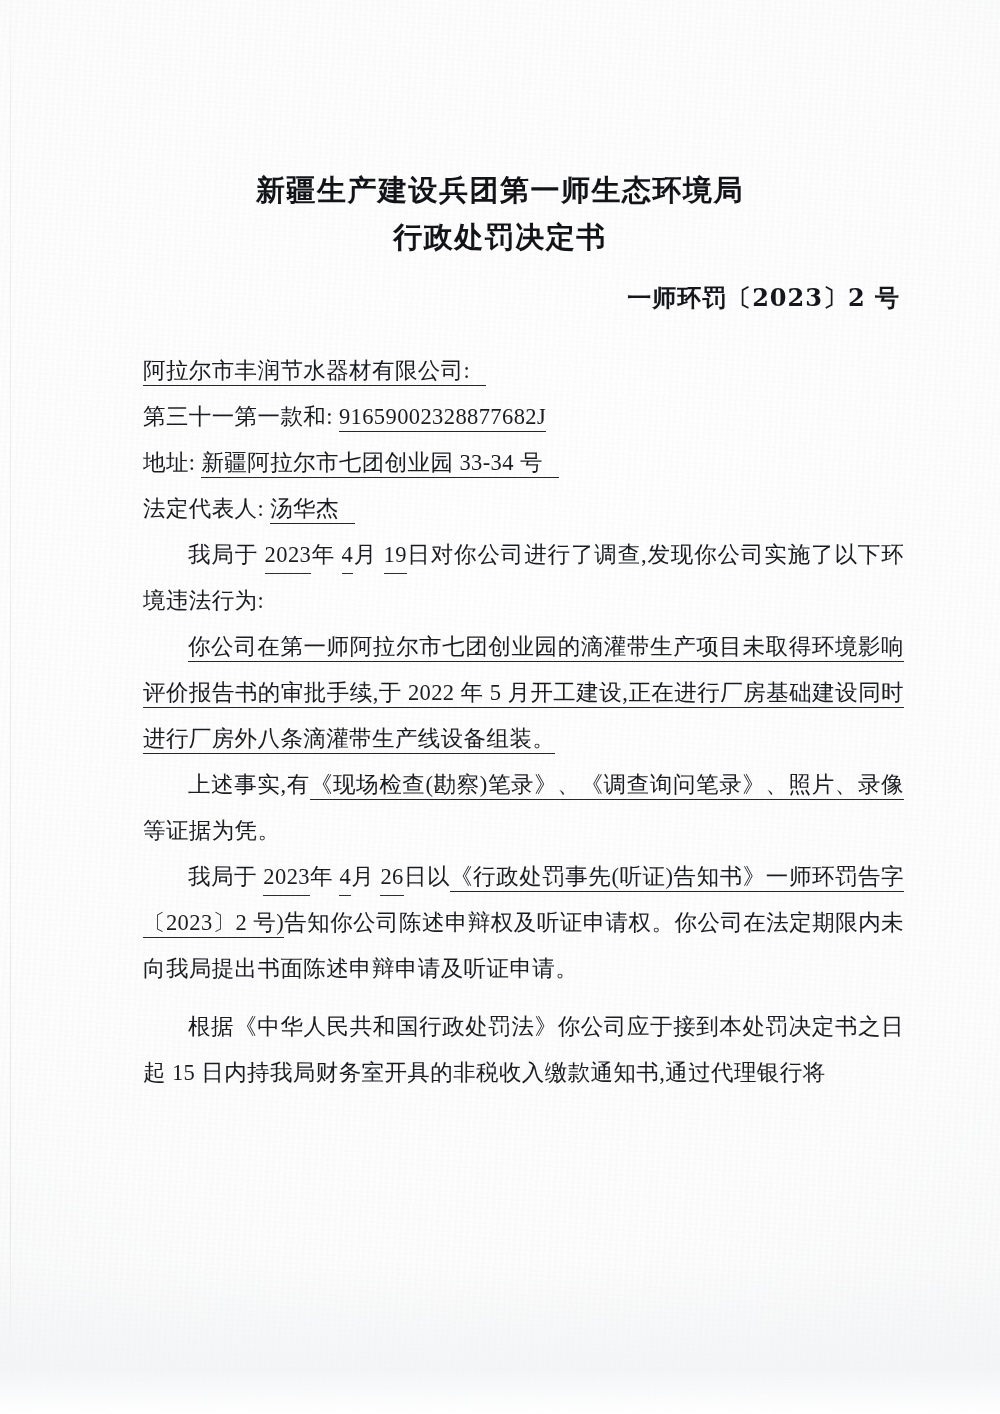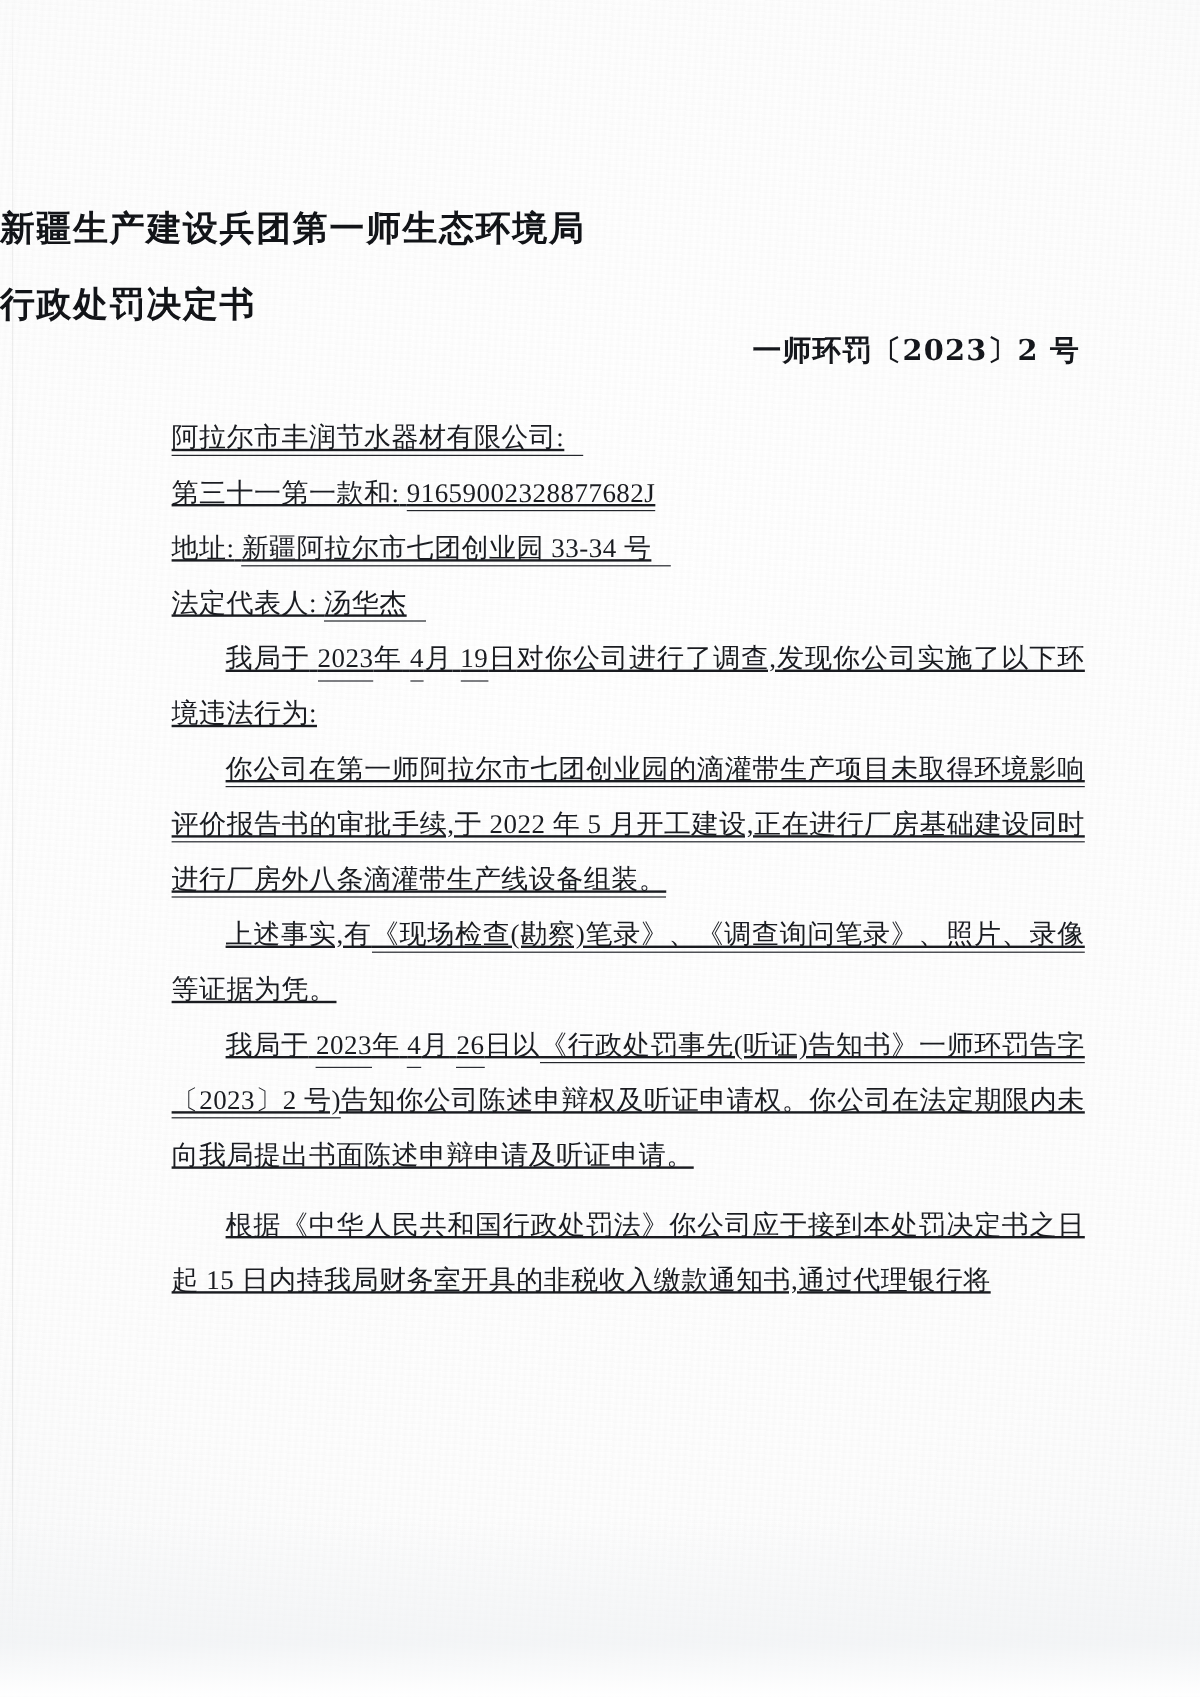--- a/index.html
+++ b/index.html
@@ -47,53 +47,53 @@
   }
 
   .content {
     position: absolute;
     left: 0; right: 0; top: 0;
     padding: 0;
   }
 
   
   .doc-title {
-    text-align: left;
+    text-align: center;
     font-family: "DejaVu Serif", "Liberation Serif", serif;
     font-weight: 700;
     font-size: 29px;
     letter-spacing: 1.5px;
     color: #121418;
     line-height: 1.55;
   }
   .title-line-1 { margin-top: 168px; }
-  .title-line-2 { margin-top: 18px; }
+  .title-line-2 { margin-top: 2px; }
 
   .doc-number {
     text-align: right;
     padding-right: 100px;
+    margin-top: 22px;
     font-family: "DejaVu Serif", "Liberation Serif", serif;
     font-weight: 700;
     font-size: 24px;
     letter-spacing: 1px;
     color: #15171c;
   }
 
   
   .body-block {
     margin-top: 34px;
     padding-left: 143px;
     padding-right: 96px;
     font-size: 22.5px;
     line-height: 46px;
     letter-spacing: 0.4px;
     color: #1a1c21;
     text-align: justify;
     text-justify: inter-ideograph;
-    text-decoration: underline;
   }
   .field-line {
     margin: 0;
     white-space: nowrap;
   }
   .para {
     margin: 0;
     text-indent: 2em;
   }
 

